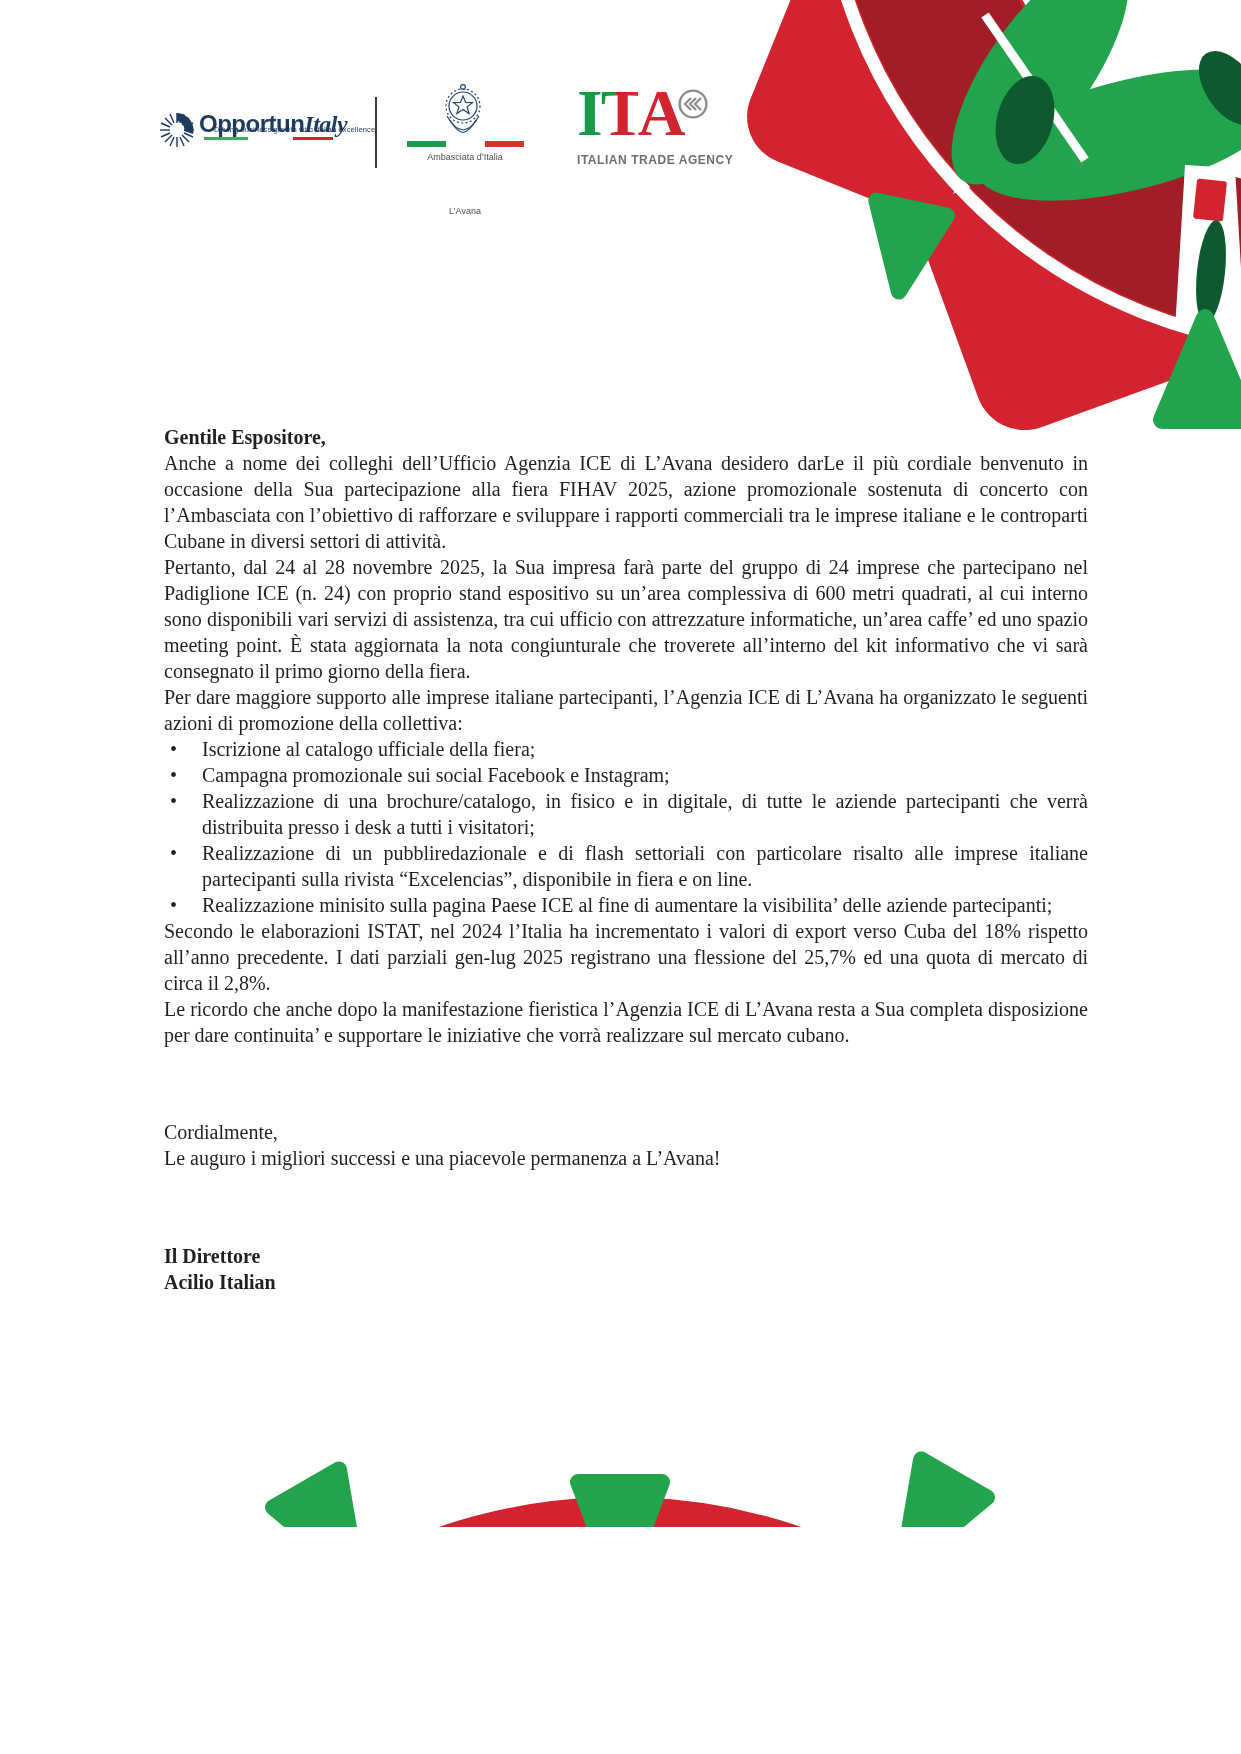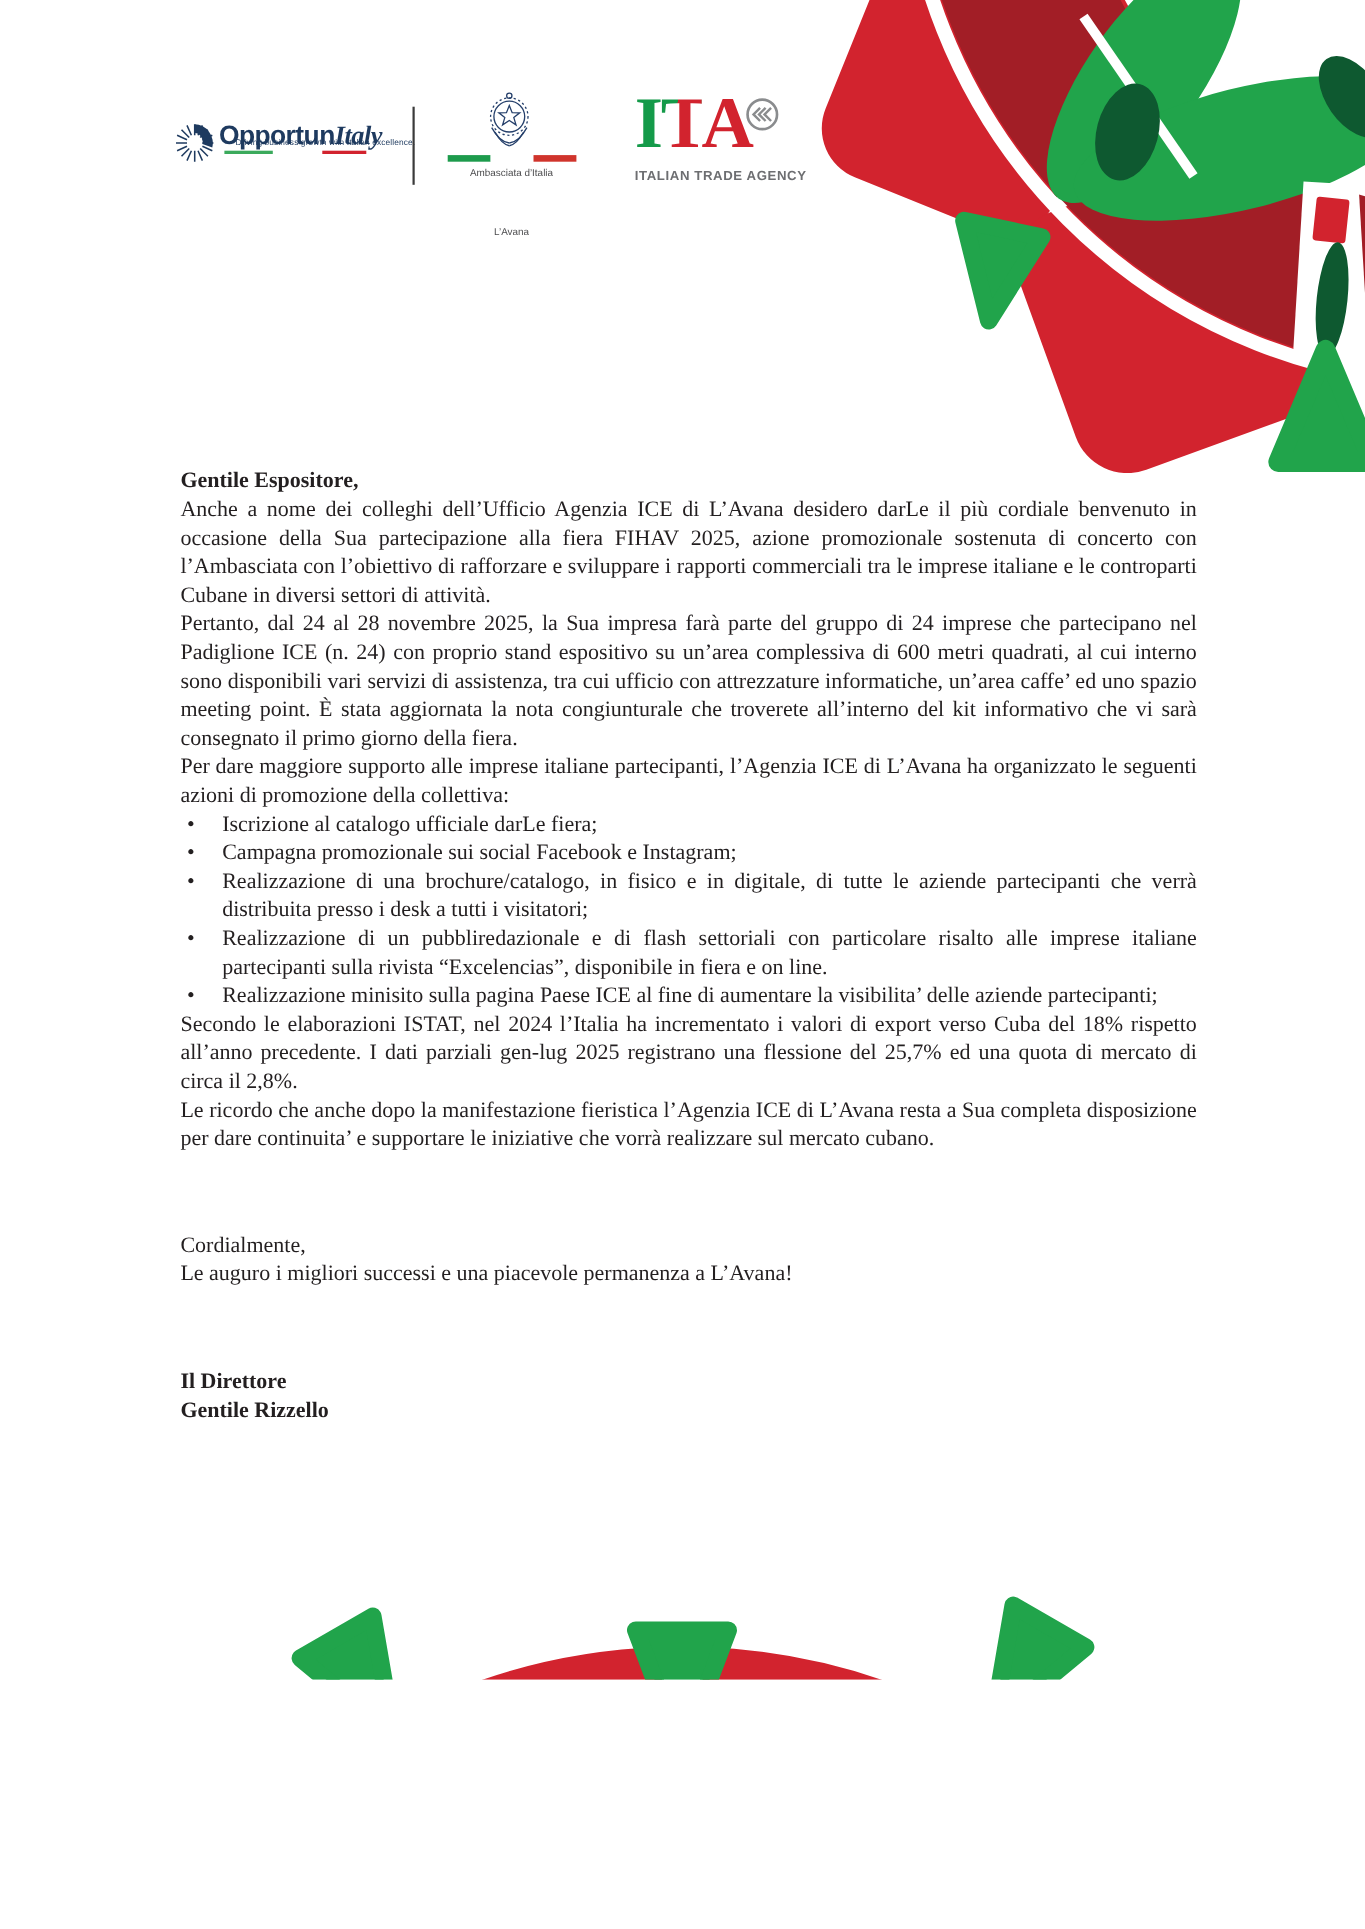--- a/index.html
+++ b/index.html
@@ -149,35 +149,35 @@
     <path d="M215,292 L180,205 L252,210 Z" fill="#21a44b" stroke="#21a44b" stroke-width="16" stroke-linejoin="round" transform="rotate(8 215 248)"></path>
     <path d="M515,318 L558,420 L472,420 Z" fill="#21a44b" stroke="#21a44b" stroke-width="18" stroke-linejoin="round"></path>
   </svg>
 
   <div class="letter">
     <p class="greeting">Gentile Espositore,</p>
     <p class="p1">Anche a nome dei colleghi dell’Ufficio Agenzia ICE di L’Avana desidero darLe il più cordiale benvenuto in occasione della Sua partecipazione alla fiera FIHAV 2025, azione promozionale sostenuta di concerto con l’Ambasciata con l’obiettivo di rafforzare e sviluppare i rapporti commerciali tra le imprese italiane e le controparti Cubane in diversi settori di attività.</p>
     <p class="p2">Pertanto, dal 24 al 28 novembre 2025, la Sua impresa farà parte del gruppo di 24 imprese che partecipano nel Padiglione ICE (n. 24) con proprio stand espositivo su un’area complessiva di 600 metri quadrati, al cui interno sono disponibili vari servizi di assistenza, tra cui ufficio con attrezzature informatiche, un’area caffe’ ed uno spazio meeting point. È stata aggiornata la nota congiunturale che troverete all’interno del kit informativo che vi sarà consegnato il primo giorno della fiera.</p>
     <p class="p3">Per dare maggiore supporto alle imprese italiane partecipanti, l’Agenzia ICE di L’Avana ha organizzato le seguenti azioni di promozione della collettiva:</p>
     <ul class="actions">
-      <li>Iscrizione al catalogo ufficiale darLe fiera;</li>
+      <li>Iscrizione al catalogo ufficiale della fiera;</li>
       <li>Campagna promozionale sui social Facebook e Instagram;</li>
       <li>Realizzazione di una brochure/catalogo, in fisico e in digitale, di tutte le aziende partecipanti che verrà distribuita presso i desk a tutti i visitatori;</li>
       <li>Realizzazione di un pubbliredazionale e di flash settoriali con particolare risalto alle imprese italiane partecipanti sulla rivista “Excelencias”, disponibile in fiera e on line.</li>
       <li>Realizzazione minisito sulla pagina Paese ICE al fine di aumentare la visibilita’ delle aziende partecipanti;</li>
     </ul>
     <p class="p4">Secondo le elaborazioni ISTAT, nel 2024 l’Italia ha incrementato i valori di export verso Cuba del 18% rispetto all’anno precedente. I dati parziali gen-lug 2025 registrano una flessione del 25,7% ed una quota di mercato di circa il 2,8%.</p>
     <p class="p5">Le ricordo che anche dopo la manifestazione fieristica l’Agenzia ICE di L’Avana resta a Sua completa disposizione per dare continuita’ e supportare le iniziative che vorrà realizzare sul mercato cubano.</p>
     <div class="closing">
       <p>Cordialmente,</p>
       <p>Le auguro i migliori successi e una piacevole permanenza a L’Avana!</p>
     </div>
     <div class="signature">
       <p>Il Direttore</p>
-      <p>Gentile Rizzello</p>
+      <p>Acilio Italian</p>
     </div>
   </div>
 
   <svg class="decor decor-bottom" width="1241" height="324" viewBox="0 0 1241 324">
 
     <circle cx="620" cy="627" r="355" fill="#21a44b"></circle>
 
     <circle cx="620" cy="627" r="363" fill="none" stroke="#ffffff" stroke-width="10"></circle>
 
     <circle cx="620" cy="627" r="427" fill="none" stroke="#a21e26" stroke-width="115"></circle>

